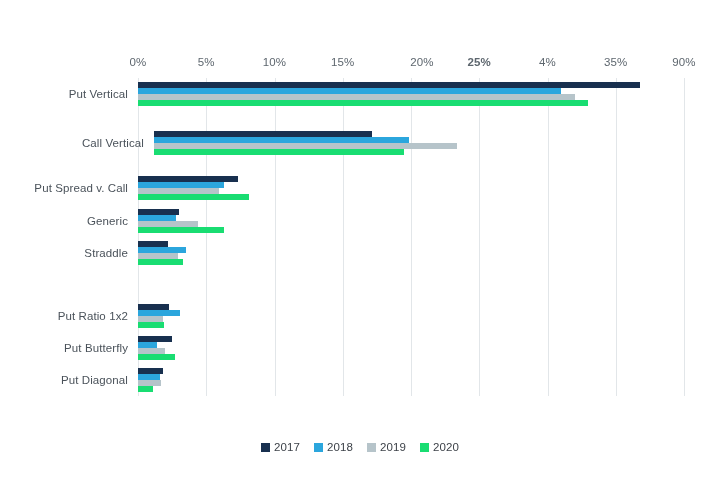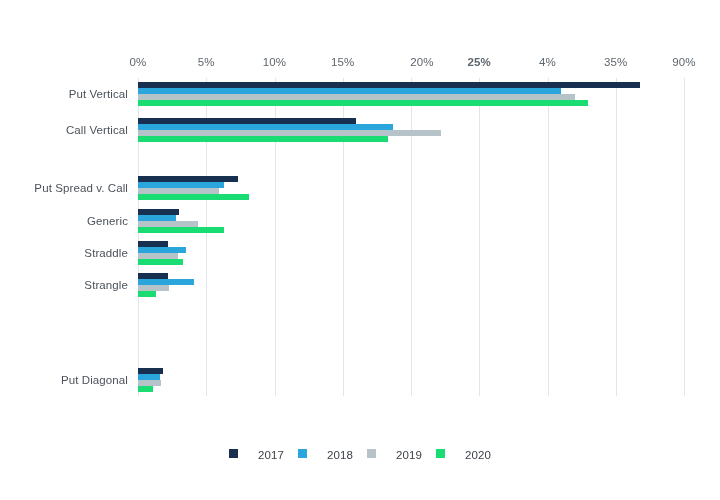--- a/index.html
+++ b/index.html
@@ -88,23 +88,22 @@
     left: 0;
     right: 0;
     top: 441px;
     display: flex;
     justify-content: center;
     align-items: center;
     gap: 14px;
   }
   .legend-item {
     display: flex;
-    align-items: flex-start;
-    gap: 20px;
-    margin-top: 8px;
+    align-items: center;
+    gap: 4px;
   }
   .legend-swatch {
     width: 9px;
     height: 9px;
     flex: 0 0 auto;
   }
   .legend-label {
     font-size: 11.5px;
     color: #3d4249;
     letter-spacing: .1px;
@@ -137,21 +136,21 @@
       <div class="gridline" style="left: 409.5px;"></div>
       <div class="gridline" style="left: 477.75px;"></div>
       <div class="gridline" style="left: 546px;"></div>
       <div class="row" style="top: 0px; height: 31.8px;">
         <div class="row-label">Put Vertical</div>
         <div class="bar" style="top: 3.9px; width: 502.32px; background: rgb(24, 48, 79);"></div>
         <div class="bar" style="top: 9.9px; width: 423.15px; background: rgb(43, 166, 221);"></div>
         <div class="bar" style="top: 15.9px; width: 436.8px; background: rgb(182, 196, 202);"></div>
         <div class="bar" style="top: 21.9px; width: 450.45px; background: rgb(25, 221, 114);"></div>
       </div>
-      <div class="row" style="top: 36px; height: 31.8px;">
+      <div class="row" style="top: 49px; height: 31.8px; margin-left: 16px;">
         <div class="row-label">Call Vertical</div>
         <div class="bar" style="top: 3.9px; width: 218.4px; background: rgb(24, 48, 79);"></div>
         <div class="bar" style="top: 9.9px; width: 255.255px; background: rgb(43, 166, 221);"></div>
         <div class="bar" style="top: 15.9px; width: 303.03px; background: rgb(182, 196, 202);"></div>
         <div class="bar" style="top: 21.9px; width: 249.795px; background: rgb(25, 221, 114);"></div>
       </div>
       <div class="row" style="top: 94px; height: 31.8px;">
         <div class="row-label">Put Spread v. Call</div>
         <div class="bar" style="top: 3.9px; width: 99.645px; background: rgb(24, 48, 79);"></div>
         <div class="bar" style="top: 9.9px; width: 85.995px; background: rgb(43, 166, 221);"></div>
@@ -165,26 +164,33 @@
         <div class="bar" style="top: 15.9px; width: 39.585px; background: rgb(182, 196, 202);"></div>
         <div class="bar" style="top: 21.9px; width: 45.045px; background: rgb(25, 221, 114);"></div>
       </div>
       <div class="row" style="top: 127.2px; height: 31.8px;">
         <div class="row-label">Generic</div>
         <div class="bar" style="top: 3.9px; width: 40.95px; background: rgb(24, 48, 79);"></div>
         <div class="bar" style="top: 9.9px; width: 38.22px; background: rgb(43, 166, 221);"></div>
         <div class="bar" style="top: 15.9px; width: 60.06px; background: rgb(182, 196, 202);"></div>
         <div class="bar" style="top: 21.9px; width: 85.995px; background: rgb(25, 221, 114);"></div>
       </div>
-      <div class="row" style="top: 190.8px; height: 31.8px;">
-        <div class="row-label">Strangle</div>
-        <div class="bar" style="top: 3.9px; width: 30.03px; background: rgb(24, 48, 79);"></div>
-        <div class="bar" style="top: 9.9px; width: 55.965px; background: rgb(43, 166, 221);"></div>
-        <div class="bar" style="top: 15.9px; width: 31.395px; background: rgb(182, 196, 202);"></div>
-        <div class="bar" style="top: 21.9px; width: 17.745px; background: rgb(25, 221, 114);"></div>
+      <div class="row" style="top: 222.6px; height: 31.8px;">
+        <div class="row-label">Put Ratio 1x2</div>
+        <div class="bar" style="top: 3.9px; width: 31.395px; background: rgb(24, 48, 79);"></div>
+        <div class="bar" style="top: 9.9px; width: 42.315px; background: rgb(43, 166, 221);"></div>
+        <div class="bar" style="top: 15.9px; width: 24.57px; background: rgb(182, 196, 202);"></div>
+        <div class="bar" style="top: 21.9px; width: 25.935px; background: rgb(25, 221, 114);"></div>
+      </div>
+      <div class="row" style="top: 254.4px; height: 31.8px;">
+        <div class="row-label">Put Butterfly</div>
+        <div class="bar" style="top: 3.9px; width: 34.125px; background: rgb(24, 48, 79);"></div>
+        <div class="bar" style="top: 9.9px; width: 19.11px; background: rgb(43, 166, 221);"></div>
+        <div class="bar" style="top: 15.9px; width: 27.3px; background: rgb(182, 196, 202);"></div>
+        <div class="bar" style="top: 21.9px; width: 36.855px; background: rgb(25, 221, 114);"></div>
       </div>
       <div class="row" style="top: 286.2px; height: 31.8px;">
         <div class="row-label">Put Diagonal</div>
         <div class="bar" style="top: 3.9px; width: 24.57px; background: rgb(24, 48, 79);"></div>
         <div class="bar" style="top: 9.9px; width: 21.84px; background: rgb(43, 166, 221);"></div>
         <div class="bar" style="top: 15.9px; width: 23.205px; background: rgb(182, 196, 202);"></div>
         <div class="bar" style="top: 21.9px; width: 15.015px; background: rgb(25, 221, 114);"></div>
       </div>
     </div>
 

